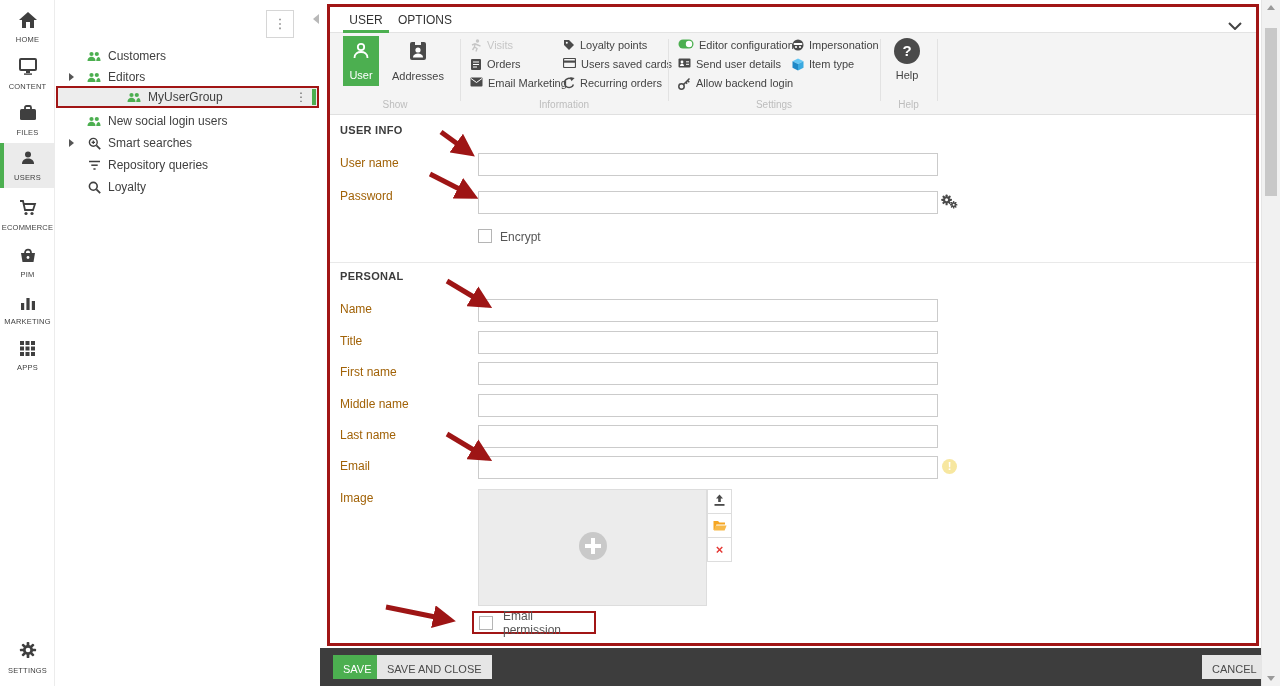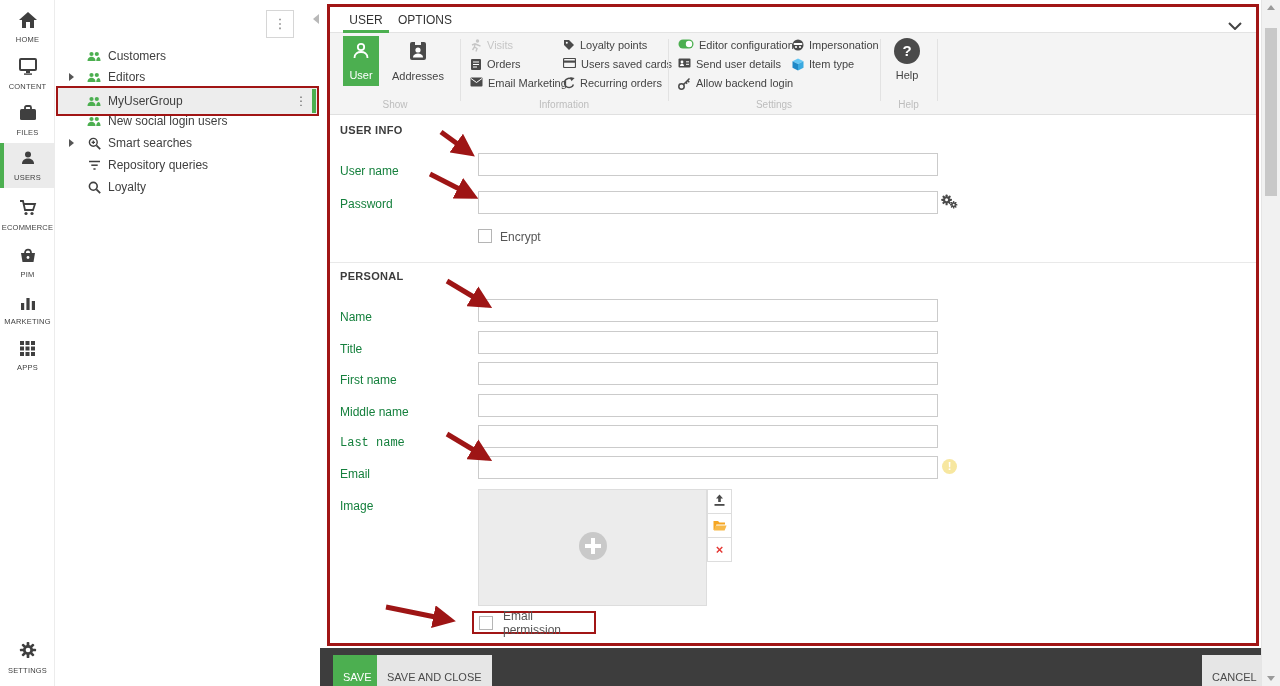--- a/index.html
+++ b/index.html
@@ -16,21 +16,21 @@
 
   
   .tree { position:absolute; left:56px; top:0; width:264px; height:686px; background:#fff; }
   .filter-box { position:absolute; left:12px; top:10px; width:194px; height:28px; border:1px solid #d6d6d6; background:#fff; font-size:12px; color:#404040; display:flex; align-items:center; padding:0 10px; cursor:pointer; }
   .filter-caret { position:absolute; right:10px; top:12px; width:0; height:0; border-left:4px solid transparent; border-right:4px solid transparent; border-top:5px solid #555; }
   .menu-btn { position:absolute; left:210px; top:10px; width:28px; height:28px; border:1px solid #d6d6d6; background:#fff; color:#777; font-size:13px; text-align:center; line-height:26px; cursor:pointer; }
   .collapse-handle { position:absolute; left:257px; top:14px; width:0; height:0; border-top:5px solid transparent; border-bottom:5px solid transparent; border-right:6px solid #b8b8b8; cursor:pointer; }
   .trow { position:absolute; height:20px; display:flex; align-items:center; font-size:12px; color:#404040; cursor:pointer; }
   .texp { position:absolute; width:0; height:0; border-top:4px solid transparent; border-bottom:4px solid transparent; border-left:5px solid #555; }
   .ticon { display:inline-flex; width:16px; justify-content:center; margin-right:6px; }
-  .sel-row { position:absolute; left:0px; top:86px; width:263px; height:30px; border:2px solid #a11515; background:#ededed; display:flex; align-items:center; font-size:12px; color:#404040; cursor:pointer; }
+  .sel-row { position:absolute; left:0px; top:86px; width:263px; height:22px; border:2px solid #a11515; background:#ededed; display:flex; align-items:center; font-size:12px; color:#404040; cursor:pointer;padding-left:40px; }
   .sel-row .greenbar { position:absolute; right:1px; top:1px; bottom:1px; width:4px; background:#4caf50; }
   .sel-row .dots { position:absolute; right:10px; color:#666; font-size:12px; }
 
   
   .panel { position:absolute; left:327px; top:4px; width:932px; height:642px; border:3px solid #a11515; background:#fff; z-index:2; }
   .tabbar { position:absolute; left:0; top:0; width:926px; height:26px; background:#fff; border-bottom:1px solid #e3e3e3; }
   .tab { position:absolute; top:0; height:26px; line-height:26px; text-align:center; font-size:12px; color:#333; cursor:pointer; }
   .tab.active::after { content:""; position:absolute; left:0; right:0; bottom:0; height:3px; background:#4caf50; }
   .tab-chevron { position:absolute; right:14px; top:9px; cursor:pointer; }
 
@@ -41,33 +41,33 @@
   .bigbtn .blbl { font-size:11px; }
   .user-big { left:13px; width:36px; background:#4caf50; color:#fff; }
   .addr-big { left:59px; width:58px; color:#444; }
   .ritem { position:absolute; height:16px; display:flex; align-items:flex-start; gap:5px; font-size:11px; color:#444; cursor:pointer; white-space:nowrap; }
   .ritem.disabled { color:#c6c6c6; cursor:default; }
   .help-circle { position:absolute; left:564px; top:5px; width:26px; height:26px; border-radius:50%; background:#4a4a4a; color:#fff; font-size:15px; font-weight:bold; text-align:center; line-height:26px; cursor:pointer; }
   .help-lbl { position:absolute; left:552px; top:36px; width:50px; text-align:center; font-size:11px; color:#444; }
 
   
   .sect { position:absolute; left:10px; font-size:11px; font-weight:bold; color:#3c3c3c; letter-spacing:.3px; }
-  .flbl { position:absolute; left:10px; font-size:12px; color:#15803d;margin-top:8px; }
+  .flbl { position:absolute; left:10px; font-size:12px; color:#a16207; }
   .ipt { position:absolute; left:148px; width:460px; height:23px; border:1px solid #cbcbcb; background:#fff; font-size:12px; padding:0 6px; font-family:"Liberation Sans",sans-serif; color:#333; }
   .cbx { position:absolute; width:14px; height:14px; border:1px solid #b5b5b5; background:#fff; cursor:pointer; }
   .cblbl { position:absolute; font-size:12px; color:#565656; }
   .divider { position:absolute; left:0; width:926px; height:1px; background:#e9e9e9; }
   .dropzone { position:absolute; left:148px; top:482px; width:229px; height:117px; background:#ececec; border:1px solid #ddd; display:flex; align-items:center; justify-content:center; cursor:pointer; }
   .imgbtn { position:absolute; left:377px; width:25px; height:25px; background:#fff; border:1px solid #ddd; display:flex; align-items:center; justify-content:center; cursor:pointer; }
   .perm-box { position:absolute; left:142px; top:604px; width:124px; height:23px; border:2px solid #a11515; display:flex; align-items:center; }
   .warn-circle { position:absolute; left:612px; width:15px; height:15px; border-radius:50%; background:#f7e7a0; color:#fff; font-size:11px; font-weight:bold; text-align:center; line-height:15px; }
 
   
   .footer { position:absolute; left:320px; top:648px; width:941px; height:38px; background:#3d3d3d; z-index:3; }
-  .fbtn { position:absolute; top:7px; height:24px; border:none; font-size:11px; padding:16px 10px; cursor:pointer; font-family:"Liberation Sans",sans-serif; }
+  .fbtn { position:absolute; top:7px; height:24px; border:none; font-size:11px; padding:8px 10px; cursor:pointer; font-family:"Liberation Sans",sans-serif; }
   .fbtn.green { background:#4caf50; color:#fff; }
   .fbtn.gray { background:#e6e6e6; color:#4a4a4a; }
 
   
   .scrollbar { position:absolute; left:1261px; top:0; width:19px; height:686px; background:#f1f1f1; border-left:1px solid #e5e5e5; z-index:4; }
   .sb-thumb { position:absolute; left:3px; top:28px; width:12px; height:168px; background:#c8c8c8; cursor:pointer; }
   .sb-up { position:absolute; left:5px; top:5px; width:0; height:0; border-left:4px solid transparent; border-right:4px solid transparent; border-bottom:5px solid #9a9a9a; cursor:pointer; }
   .sb-down { position:absolute; left:5px; top:676px; width:0; height:0; border-left:4px solid transparent; border-right:4px solid transparent; border-top:5px solid #9a9a9a; cursor:pointer; }
 
   .annot { position:absolute; left:0; top:0; width:1280px; height:686px; pointer-events:none; z-index:10; }
@@ -430,21 +430,21 @@
 
   <div class="flbl" style="top:327px;">Title</div>
   <input class="ipt" style="top: 324px;" type="text" value="">
 
   <div class="flbl" style="top:358px;">First name</div>
   <input class="ipt" style="top: 355px;" type="text" value="">
 
   <div class="flbl" style="top:390px;">Middle name</div>
   <input class="ipt" style="top: 387px;" type="text" value="">
 
-  <div class="flbl" style="top:421px;font-family:Liberation Mono, monospace;">Last name</div>
+  <div class="flbl" style="top:421px;">Last name</div>
   <input class="ipt" style="top: 418px;" type="text" value="">
 
   <div class="flbl" style="top:452px;">Email</div>
   <input class="ipt" style="top: 449px;" type="text" value="">
   <span class="warn-circle" style="top:452px;"><span>!</span></span>
 
   <div class="flbl" style="top:484px;">Image</div>
   <div class="dropzone">
     <span><svg width="30" height="30">
           <circle cx="15" cy="15" r="14" fill="#c9c9c9"></circle>

